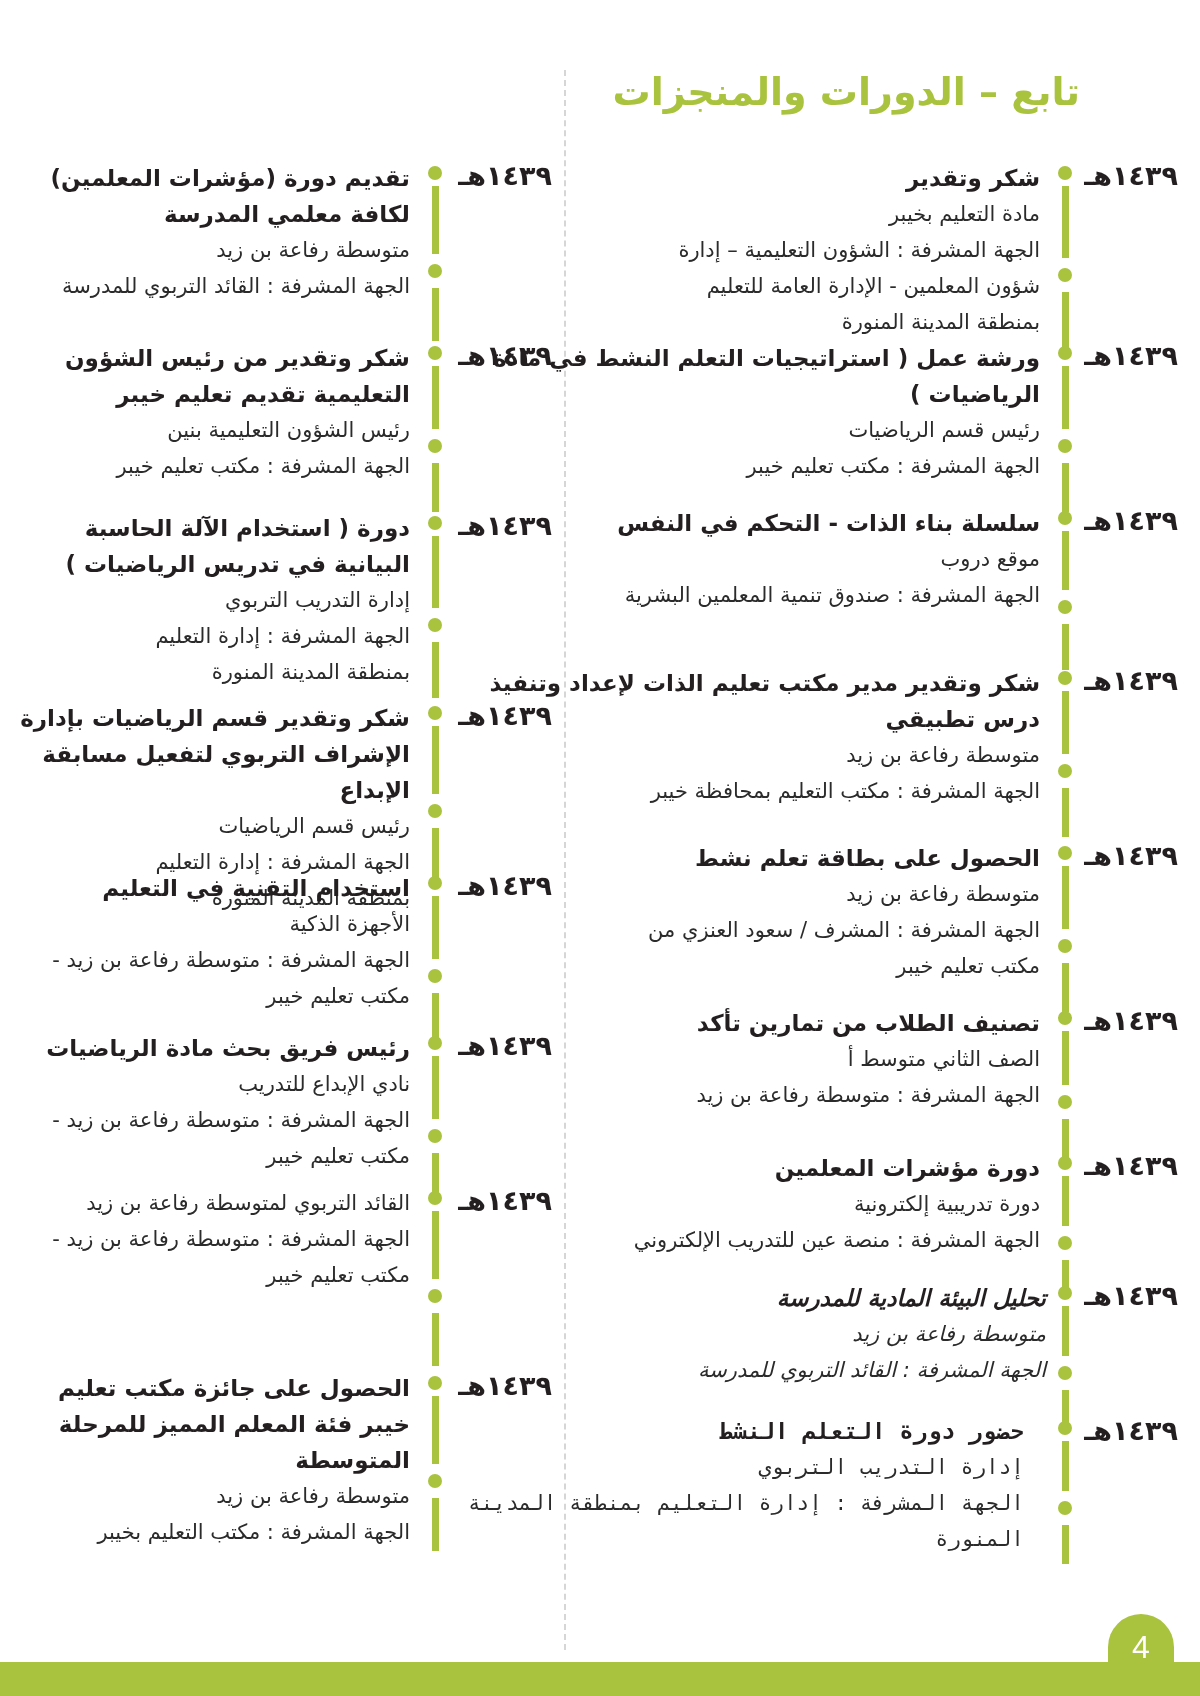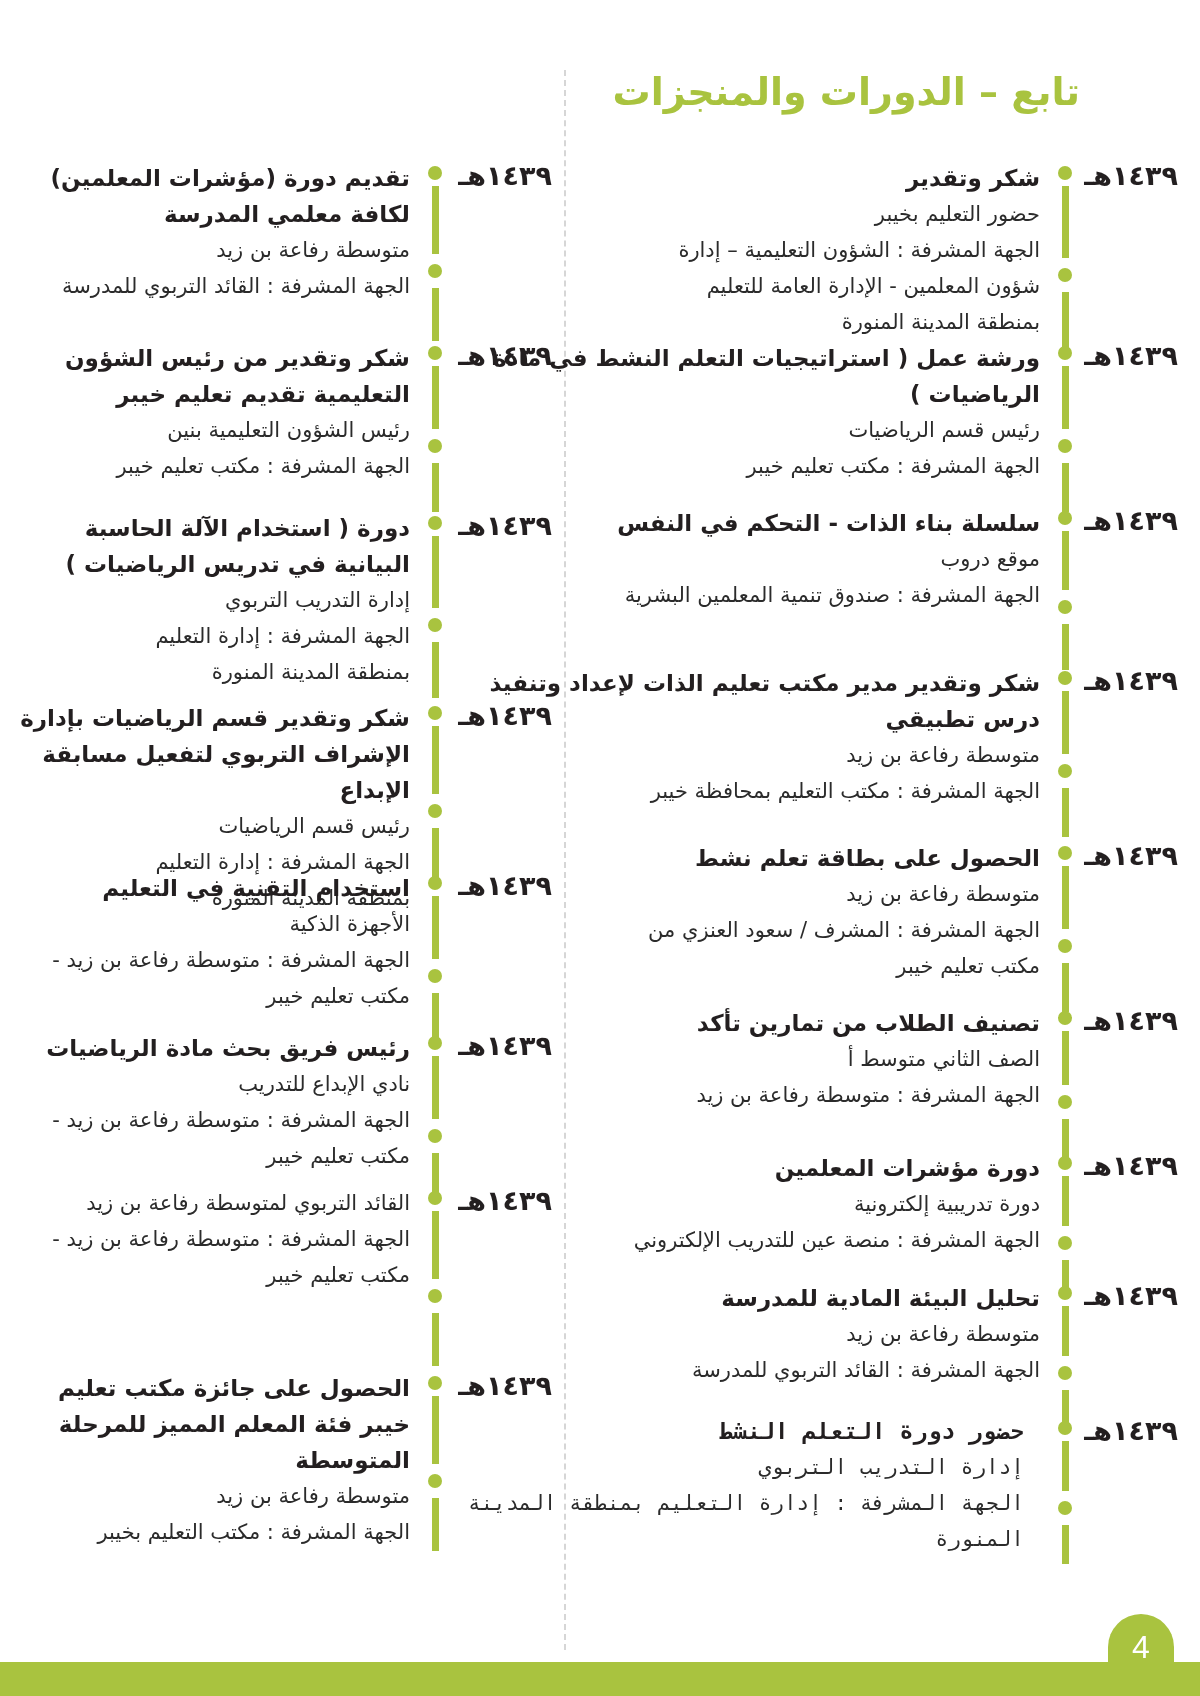--- a/index.html
+++ b/index.html
@@ -55,21 +55,21 @@
     <div class="entry" style="top: 160px; left: 0px; width: 1200px;">
       <div class="year" style="right: 22px;">١٤٣٩هـ</div>
       <div class="timeline" style="left: 1058px; top: 0px;">
         <div class="dot" style="top: 6px;"></div>
         <div class="bar" style="top: 26px; height: 72px;"></div>
         <div class="dot" style="top: 108px;"></div>
         <div class="bar" style="top: 132px; height: 56px;"></div>
       </div>
       <div class="content" style="right: 160px; width: 600px;">
         <div class="title">شكر وتقدير</div>
-        <div class="line">حضور التعليم بخيبر</div>
+        <div class="line">مادة التعليم بخيبر</div>
         <div class="line">الجهة المشرفة : الشؤون التعليمية – إدارة</div>
         <div class="line">شؤون المعلمين - الإدارة العامة للتعليم</div>
         <div class="line">بمنطقة المدينة المنورة</div>
       </div>
     </div>
     <div class="entry" style="top: 340px; left: 0px; width: 1200px;">
       <div class="year" style="right: 22px;">١٤٣٩هـ</div>
       <div class="timeline" style="left: 1058px; top: 0px;">
         <div class="dot" style="top: 6px;"></div>
         <div class="bar" style="top: 26px; height: 63px;"></div>
@@ -154,21 +154,21 @@
       </div>
     </div>
     <div class="entry" style="top: 1280px; left: 0px; width: 1200px;">
       <div class="year" style="right: 22px;">١٤٣٩هـ</div>
       <div class="timeline" style="left: 1058px; top: 0px;">
         <div class="dot" style="top: 6px;"></div>
         <div class="bar" style="top: 26px; height: 50px;"></div>
         <div class="dot" style="top: 86px;"></div>
         <div class="bar" style="top: 110px; height: 39px;"></div>
       </div>
-      <div class="content" style="right: 160px; width: 600px;">
+      <div class="content" style="right: 154px; width: 600px; font-style: italic;">
         <div class="title">تحليل البيئة المادية للمدرسة</div>
         <div class="line">متوسطة رفاعة بن زيد</div>
         <div class="line">الجهة المشرفة : القائد التربوي للمدرسة</div>
       </div>
     </div>
     <div class="entry" style="top: 1415px; left: 0px; width: 1200px;">
       <div class="year" style="right: 22px;">١٤٣٩هـ</div>
       <div class="timeline" style="left: 1058px; top: 0px;">
         <div class="dot" style="top: 6px;"></div>
         <div class="bar" style="top: 26px; height: 50px;"></div>

